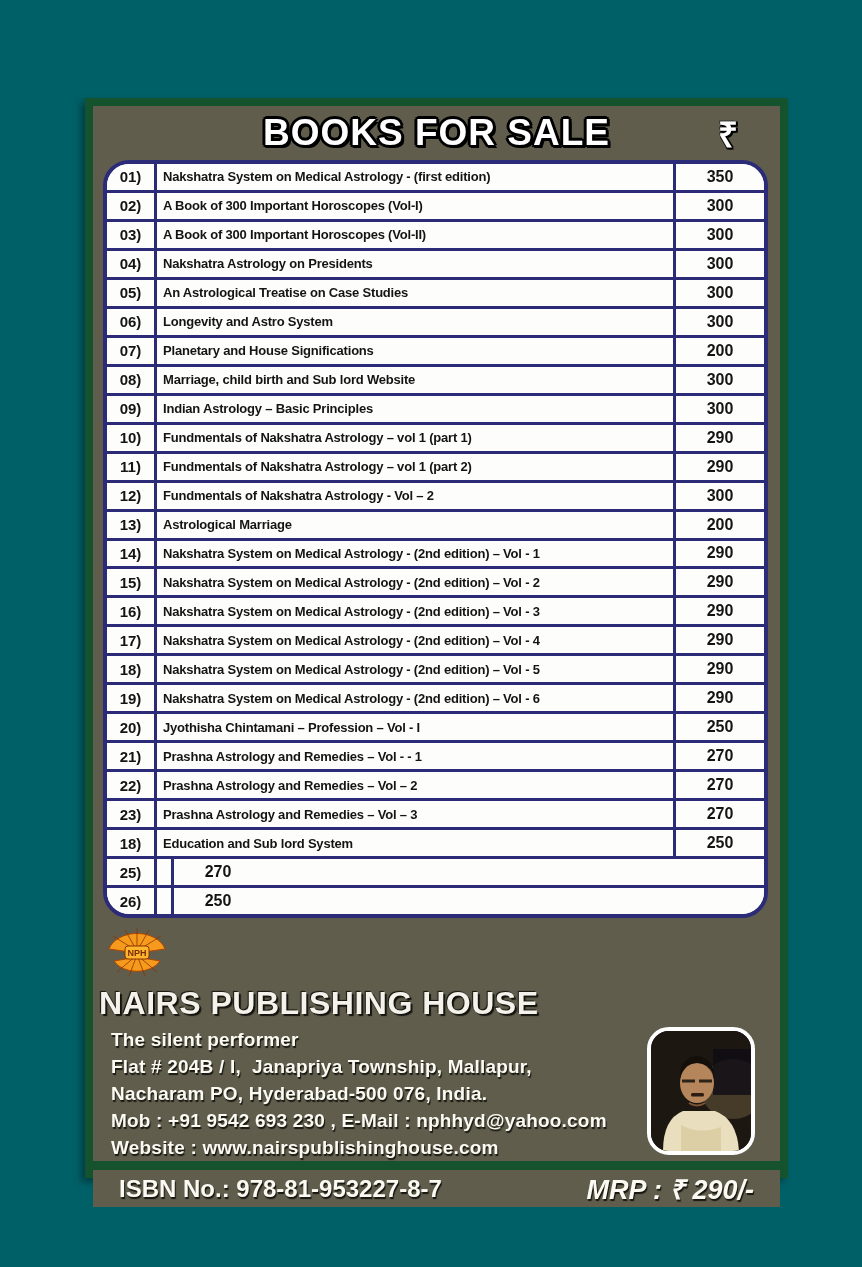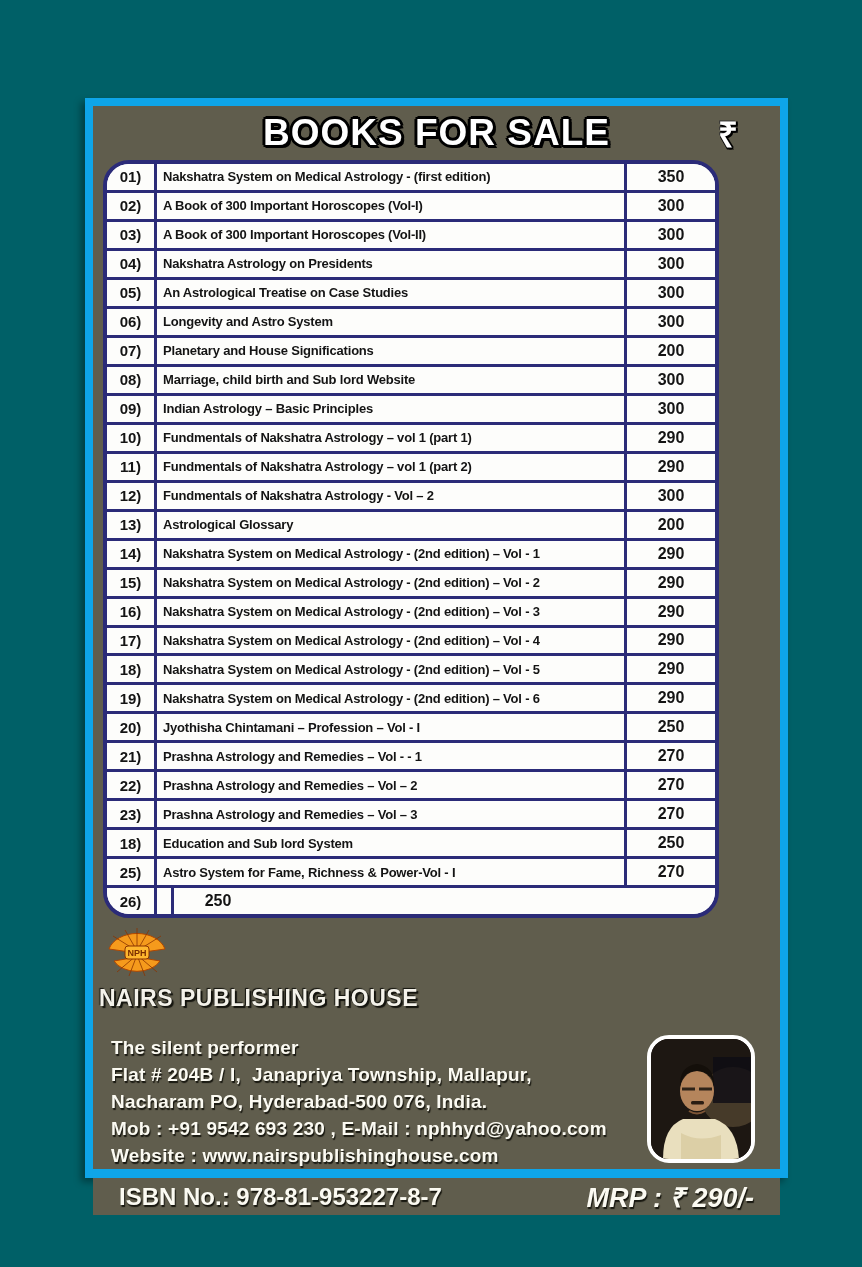--- a/index.html
+++ b/index.html
@@ -5,21 +5,21 @@
   html,body{margin:0;padding:0;}
   body{
     width:862px;height:1267px;
     background:#006067;
     position:relative;
     font-family:"Liberation Sans", sans-serif;
     overflow:hidden;
   }
   .frame{
     position:absolute;left:85px;top:98px;width:703px;height:1080px;
-    background:#0ea5e9;
+    background:#14532d;
     box-sizing:border-box;
     padding:8px;
     display:flex;flex-direction:column;gap:9px;
     box-shadow:-4px 4px 7px rgba(0,0,0,0.35);
   }
   .panel{
     background:#605d4d;
     flex:1;
     position:relative;
     box-sizing:border-box;
@@ -32,41 +32,41 @@
                  0 -3px 0 #000,0 3px 0 #000,-3px 0 0 #000,3px 0 0 #000;
   }
   .hdr-rupee{
     position:absolute;right:42px;top:4px;
     font-size:35px;font-weight:bold;color:#ffffff;
     text-shadow:2px 2px 0 #000,-1px -1px 0 #333,2px 0 0 #000,0 2px 0 #000;
   }
   
   .btable{
     margin-left:10px;
-    width:616px;height:758px;
+    width:665px;height:758px;
     box-sizing:border-box;
     background:#ffffff;
     border:4px solid #2b2b78;
     border-radius:26px;
     overflow:hidden;
-    display:flex;flex-direction:column;
+    display:flex;flex-direction:column;justify-content:center;
   }
   .trow{flex:1;display:flex;border-bottom:3px solid #2b2b78;background:#fdfdfb;}
   .trow:last-child{border-bottom:none;}
   .cell{display:flex;align-items:center;color:#141414;font-weight:bold;}
   .cell.num{width:47px;border-right:3px solid #2b2b78;justify-content:center;font-size:15px;}
   .cell.titlec{flex:1;padding-left:6px;font-size:13px;letter-spacing:-0.2px;}
   .cell.price{width:88px;border-left:3px solid #2b2b78;justify-content:center;font-size:16px;margin-left:14px;}
   
   .pub{position:relative;margin:6px 0 0 4px;}
   .logo{display:block;margin-left:4px;}
   .pub-name{
-    font-size:23px;font-weight:bold;color:#f4f2ea;letter-spacing:0.5px;
+    font-size:32px;font-weight:bold;color:#f4f2ea;letter-spacing:0.5px;
     text-shadow:2px 2px 1px #14140e,-1px -1px 1px #14140e;
-    margin:3px 0 22px 2px;
+    margin:3px 0 4px 2px;
   }
   .addr{
     color:#fbfaf2;font-weight:bold;font-size:19px;line-height:27px;
     text-shadow:1px 2px 1px rgba(10,10,5,0.85);
     margin-left:14px;letter-spacing:0.2px;
     white-space:pre;
   }
   .photo{
     position:absolute;right:25px;bottom:6px;
     width:108px;height:128px;
@@ -158,21 +158,21 @@
           <div class="cell titlec">Fundmentals of Nakshatra Astrology – vol 1 (part 2)</div>
           <div class="cell price">290</div>
         </div>
         <div class="trow">
           <div class="cell num">12)</div>
           <div class="cell titlec">Fundmentals of Nakshatra Astrology - Vol – 2</div>
           <div class="cell price">300</div>
         </div>
         <div class="trow">
           <div class="cell num">13)</div>
-          <div class="cell titlec">Astrological Glossary</div>
+          <div class="cell titlec">Astrological Marriage</div>
           <div class="cell price">200</div>
         </div>
         <div class="trow">
           <div class="cell num">14)</div>
           <div class="cell titlec">Nakshatra System on Medical Astrology - (2nd edition) – Vol - 1</div>
           <div class="cell price">290</div>
         </div>
         <div class="trow">
           <div class="cell num">15)</div>
           <div class="cell titlec">Nakshatra System on Medical Astrology - (2nd edition) – Vol - 2</div>
@@ -218,21 +218,20 @@
           <div class="cell titlec">Prashna Astrology and Remedies – Vol – 3</div>
           <div class="cell price">270</div>
         </div>
         <div class="trow">
           <div class="cell num">18)</div>
           <div class="cell titlec">Education and Sub lord System</div>
           <div class="cell price">250</div>
         </div>
         <div class="trow">
           <div class="cell num">25)</div>
-          <div class="cell titlec">Astro System for Fame, Richness &amp; Power-Vol - I</div>
           <div class="cell price">270</div>
         </div>
         <div class="trow">
           <div class="cell num">26)</div>
           <div class="cell price">250</div>
         </div>
       </div>
 
     <div class="pub">
       <svg class="logo" width="72" height="58" viewBox="0 0 72 58">

